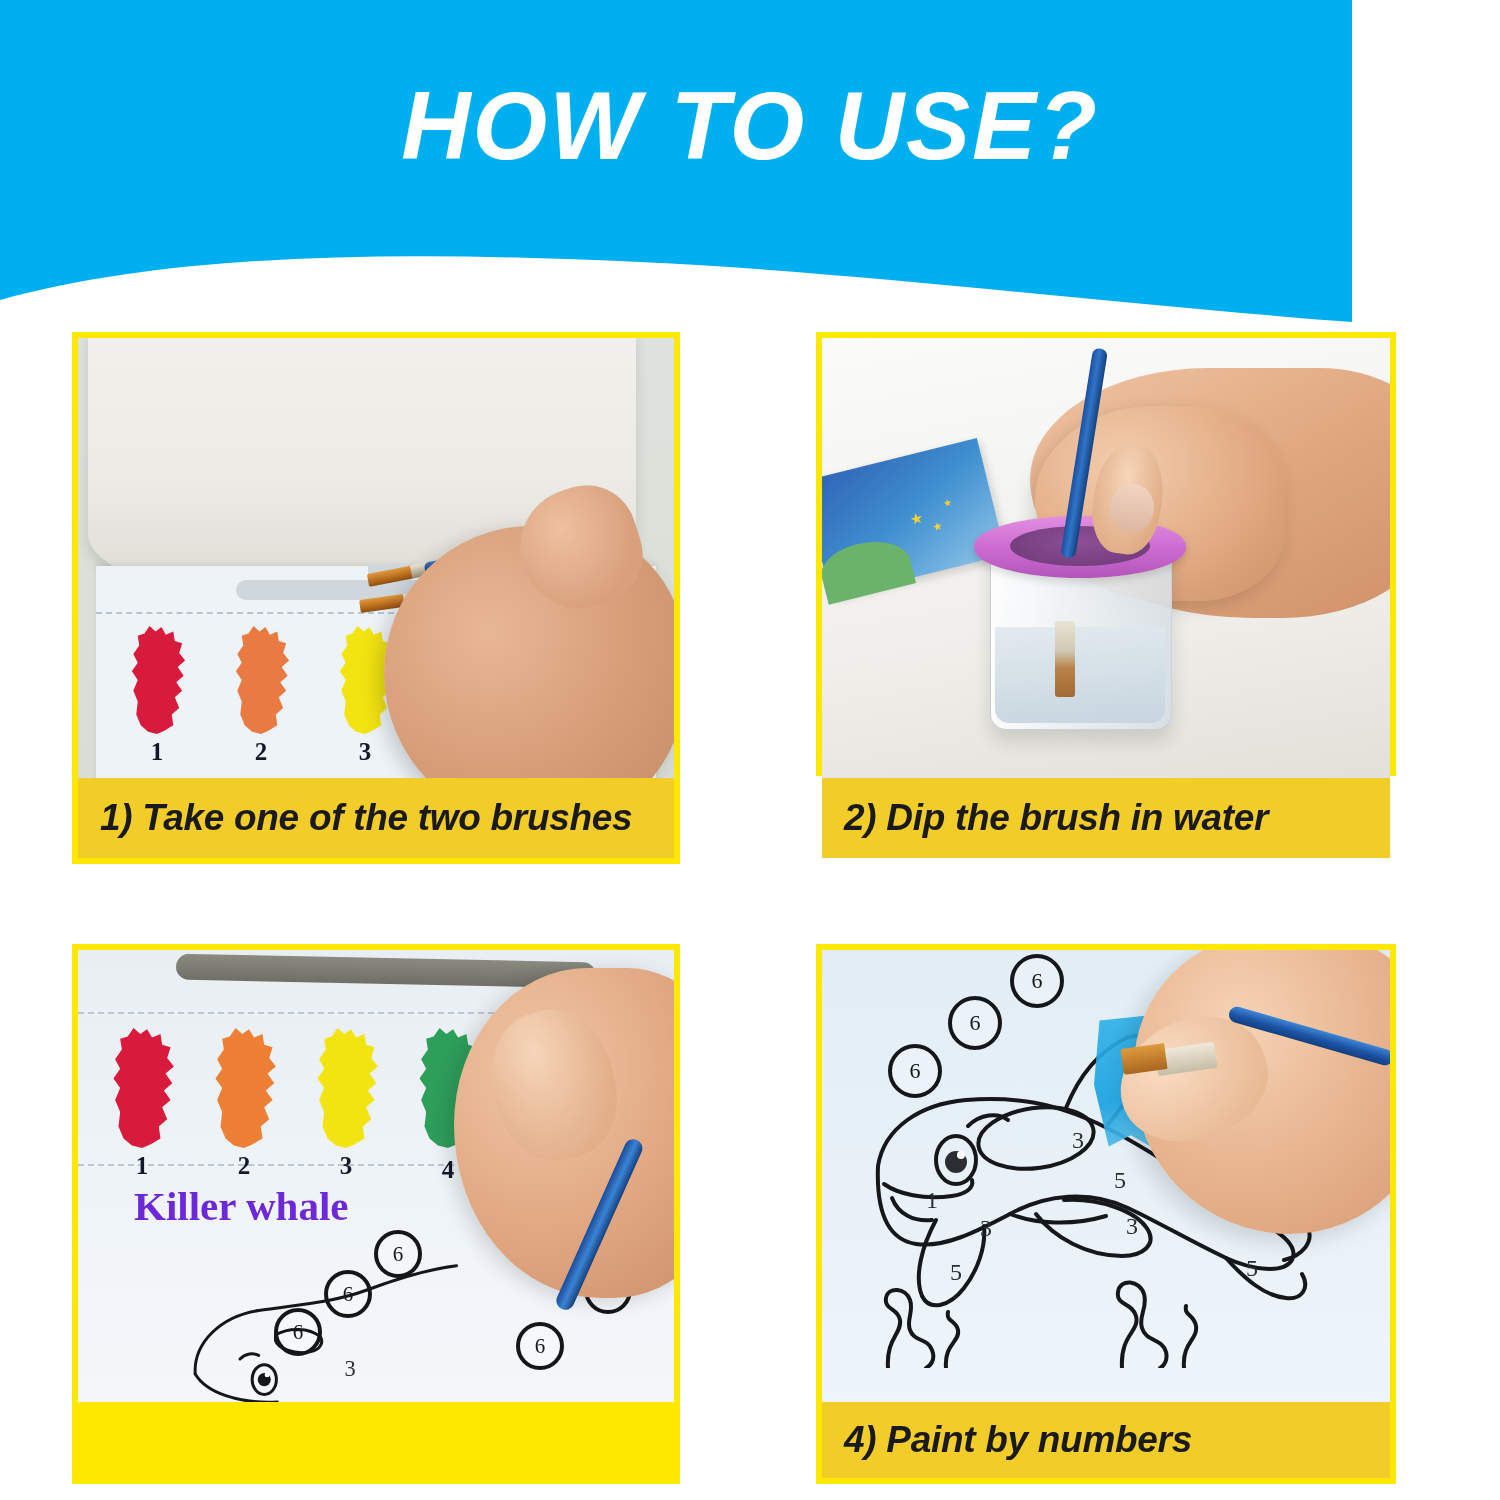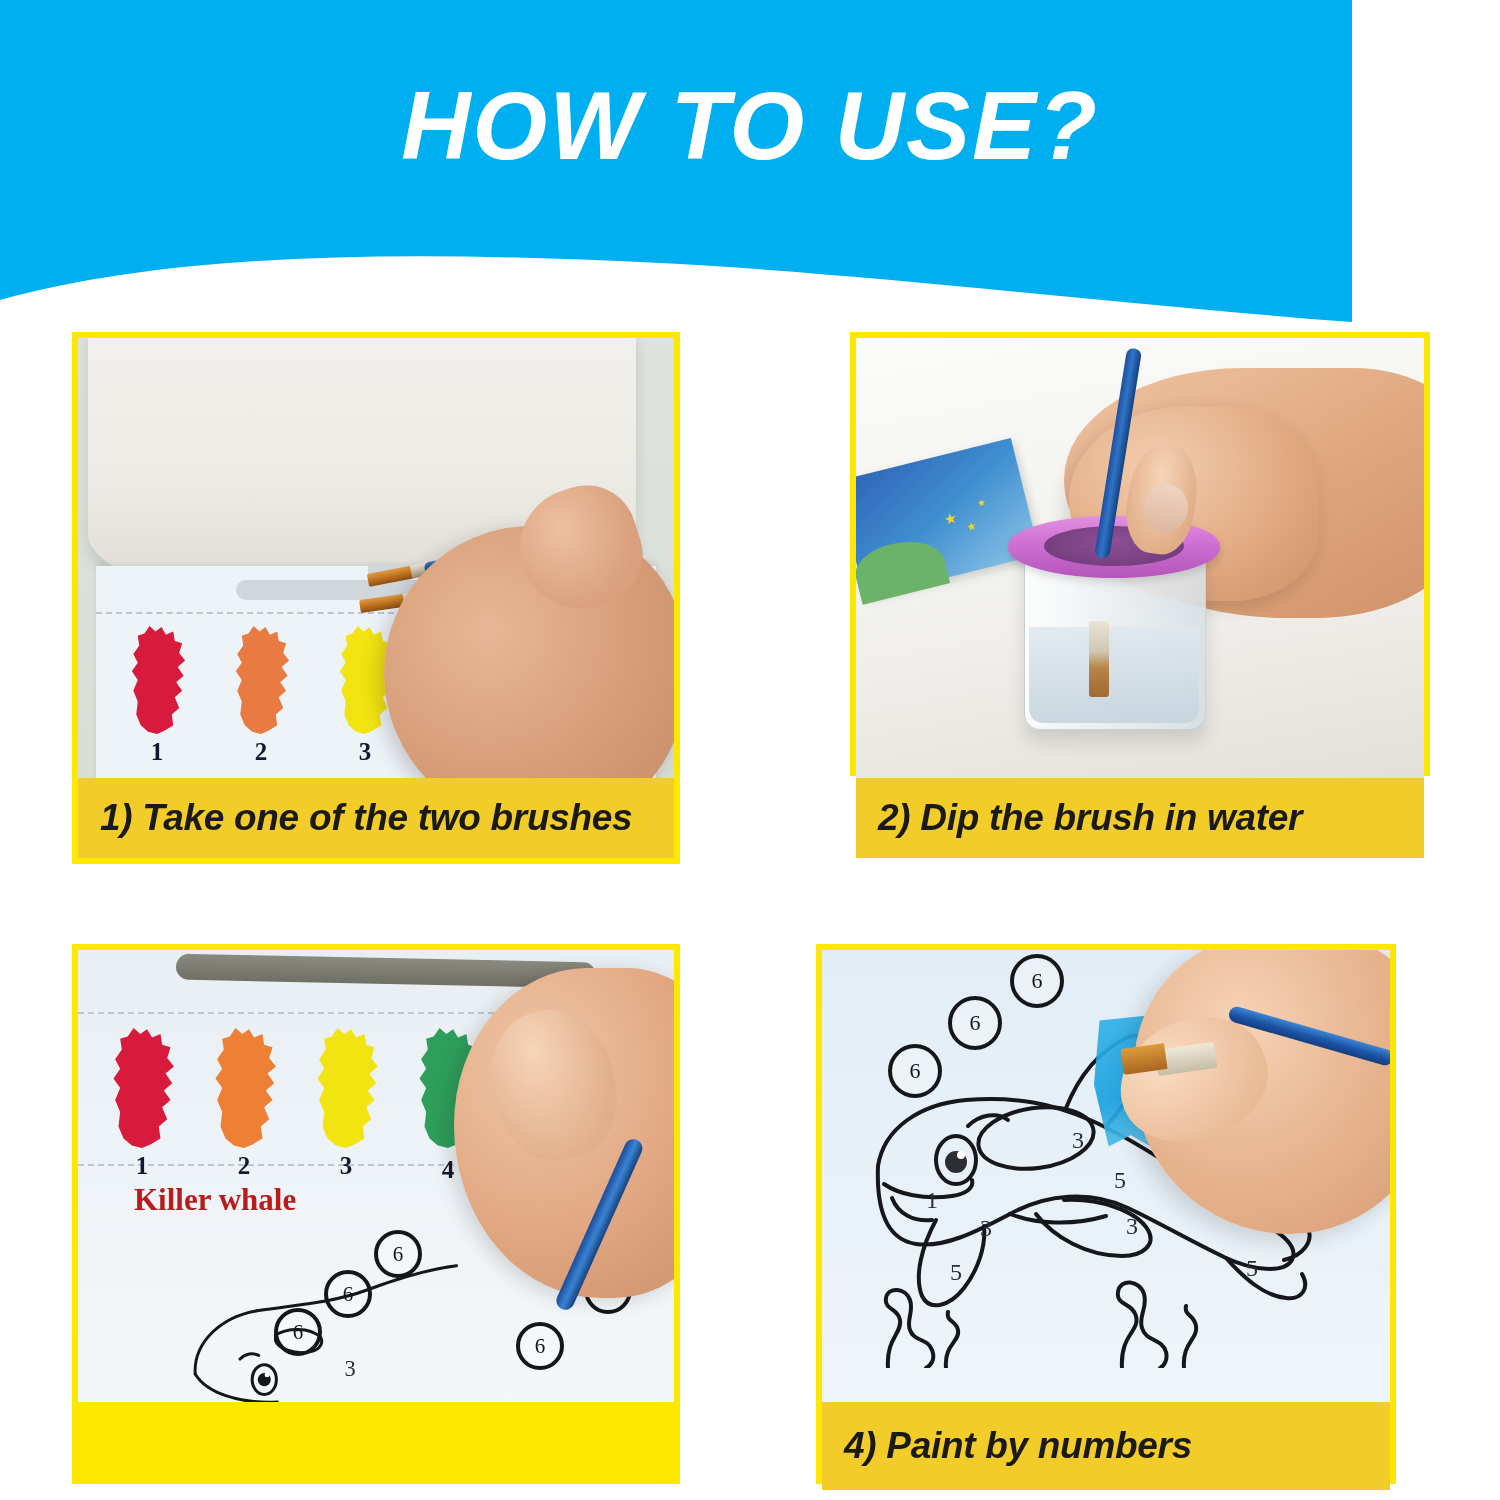--- a/index.html
+++ b/index.html
@@ -63,31 +63,31 @@
     display:flex;
     align-items:center;
     padding-left:22px;
   }
 
   
   #step-1{left:72px;top:332px;width:608px;height:532px;}
   #step-1 .step-photo{height:440px;}
   #step-1 .step-caption{height:80px;}
 
-  #step-2{left:850px;top:332px;width:580px;height:444px;}
+  #step-2{left:816px;top:332px;width:580px;height:444px;}
   #step-2 .step-photo{height:440px;}
   #step-2 .step-caption{height:80px;}
 
   #step-3{left:72px;top:944px;width:608px;height:540px;}
   #step-3 .step-photo{height:452px;}
   #step-3 .step-caption{height:76px;}
 
   #step-4{left:816px;top:944px;width:580px;height:540px;}
   #step-4 .step-photo{height:452px;}
-  #step-4 .step-caption{height:88px;}
+  #step-4 .step-caption{height:76px;}
 
   
   .scene{position:absolute;left:0;top:0;width:100%;height:100%;}
 
   
   .s1-bg{position:absolute;inset:0;background:linear-gradient(180deg,#dfe3dd 0%,#d8ddd6 100%);}
   .s1-flap{
     position:absolute;left:10px;top:-8px;width:548px;height:268px;
     background:linear-gradient(180deg,#f2f0ec 0%,#ecebe5 55%,#dedbd4 100%);
     border-bottom-left-radius:190px 64px;
@@ -248,21 +248,21 @@
     border-radius:9px;transform:rotate(24deg);transform-origin:top center;
   }
   .s3-tip{
     position:absolute;left:432px;top:108px;width:36px;height:22px;
     background:linear-gradient(180deg,#e7a63e 0%,#c87a1e 100%);
     border-radius:3px;transform:rotate(-20deg);
   }
   .s3-label{
     position:absolute;left:56px;top:232px;
     font-family:"Liberation Serif","DejaVu Serif",serif;
-    font-weight:bold;font-size:31px;color:#b91c1c;
+    font-weight:bold;font-size:41px;color:#6d28d9;
   }
   .bubble{
     position:absolute;border:4px solid #15161a;border-radius:50%;
     background:rgba(255,255,255,.25);
     font-family:"Liberation Serif","DejaVu Serif",serif;
     color:#15161a;display:flex;align-items:center;justify-content:center;
   }
   .s3-whale{
     position:absolute;left:96px;top:312px;width:300px;height:140px;
   }

